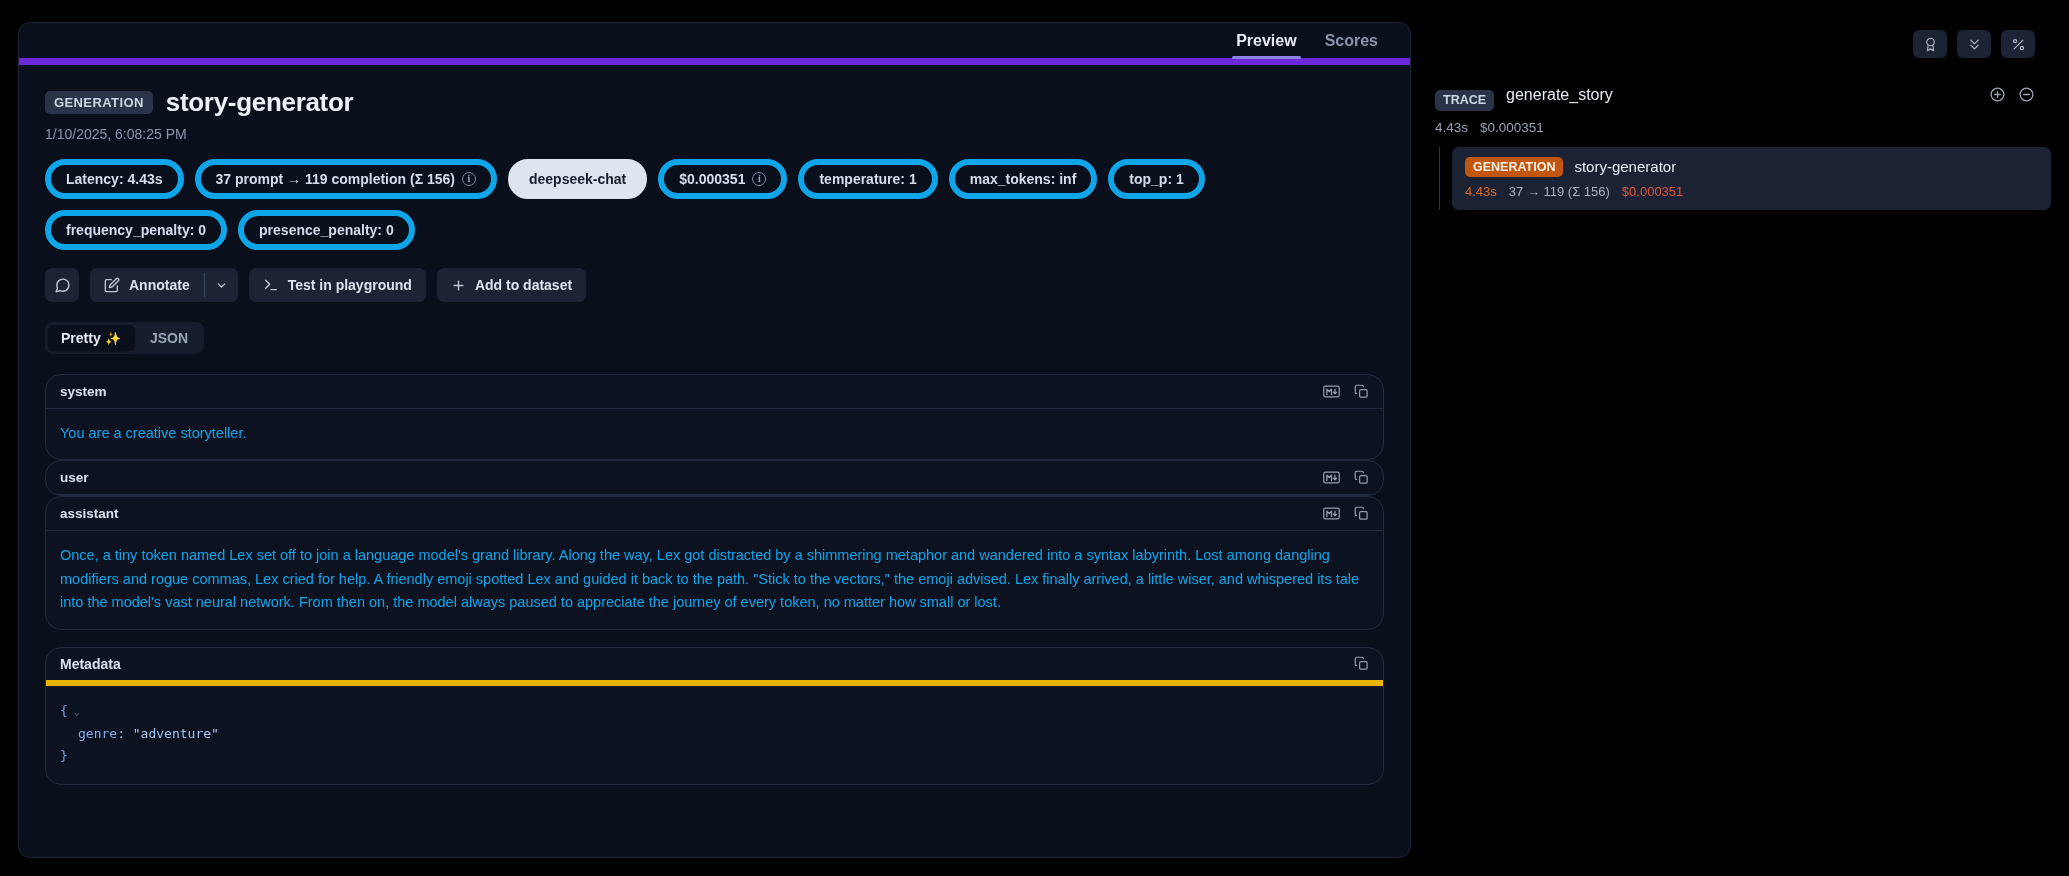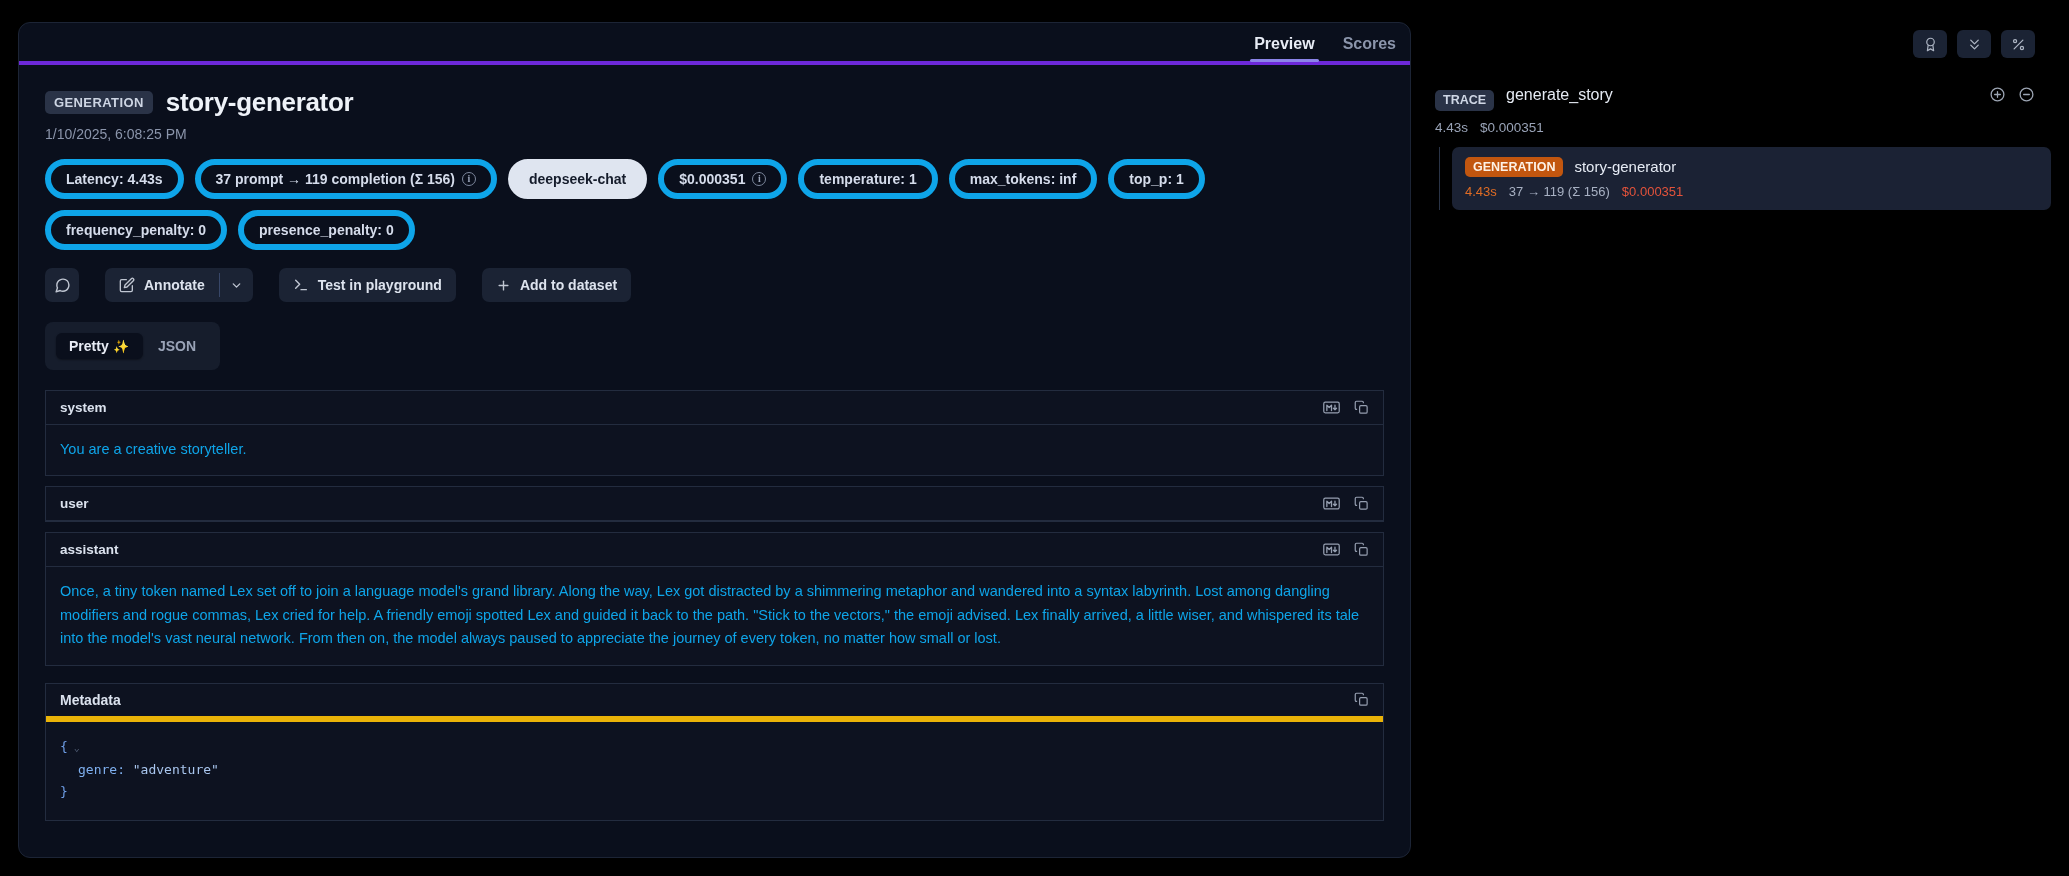--- a/index.html
+++ b/index.html
@@ -20,25 +20,25 @@
   .left-panel {
     width: 1393px;
     background: #0a0f1c;
     border: 1px solid #1c2435;
     border-radius: 12px;
     position: relative;
     overflow: hidden;
   }
   .tabs-bar {
     height: 42px;
-    border-bottom: 4px solid #6d28d9;
+    border-bottom: 7px solid #6d28d9;
     display: flex;
     align-items: flex-end;
     justify-content: flex-end;
-    padding-right: 0;
+    padding-right: 18px;
     gap: 0px;
   }
   .tab {
     font-size: 16px;
     font-weight: 600;
     padding: 0 14px 9px 14px;
     color: #8b95ab;
     position: relative;
     cursor: pointer;
     line-height: 1;
@@ -111,21 +111,21 @@
     font-size: 10px;
     font-weight: 700;
     color: #9aa4b8;
     font-family: "Liberation Serif", serif;
   }
 
   .action-row {
     margin-top: 18px;
     display: flex;
     align-items: center;
-    gap: 26px;
+    gap: 11px;
   }
   .btn {
     background: #1b2334;
     border: none;
     border-radius: 7px;
     color: #dde3ee;
     font-size: 14px;
     font-weight: 600;
     height: 34px;
     padding: 0 14px;
@@ -141,21 +141,21 @@
   .btn-group .split {
     width: 1px; background: #384768; margin: 5px 0;
   }
   .btn-group .caret { width: 33px; padding: 0; justify-content: center; }
 
   .toggle-row { margin-top: 20px; }
   .seg {
     display: inline-flex;
     background: #161d2c;
     border-radius: 8px;
-    padding: 11px;
+    padding: 3px;
     gap: 2px;
   }
   .seg-item {
     font-size: 14px;
     font-weight: 600;
     color: #9aa4b8;
     padding: 6px 13px;
     border-radius: 6px;
     line-height: 1;
     display: flex;
@@ -167,22 +167,22 @@
     background: #0a0f1c;
     color: #e8ecf5;
     box-shadow: 0 1px 2px rgba(0,0,0,.4);
   }
   .sparkle { color: #f6c445; font-size: 13px; }
 
   .msg-wrap { margin-top: 20px; }
   .card {
     background: #0d1220;
     border: 1px solid #232c3f;
-    border-radius: 0;
-    margin-bottom: 10px;
+    border-radius: 16px;
+    margin-bottom: 0;
     overflow: hidden;
   }
   .card-head {
     height: 34px;
     display: flex;
     align-items: center;
     justify-content: space-between;
     padding: 0 14px;
     border-bottom: 1px solid #232c3f;
   }

